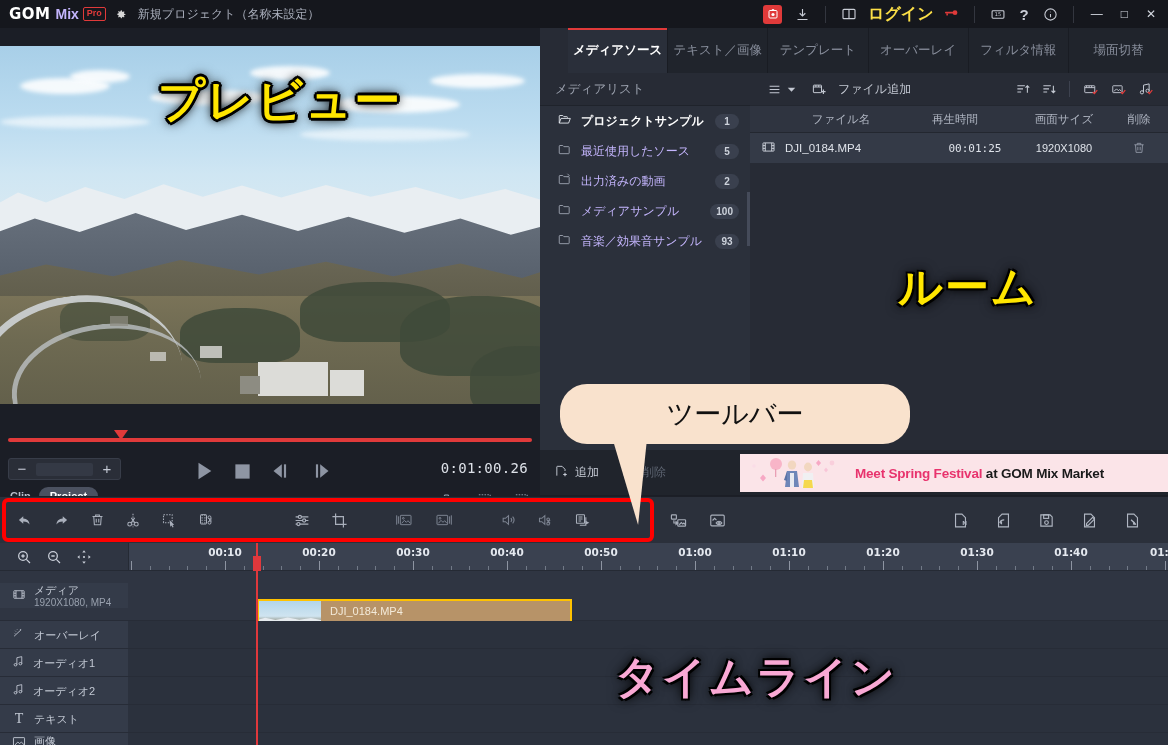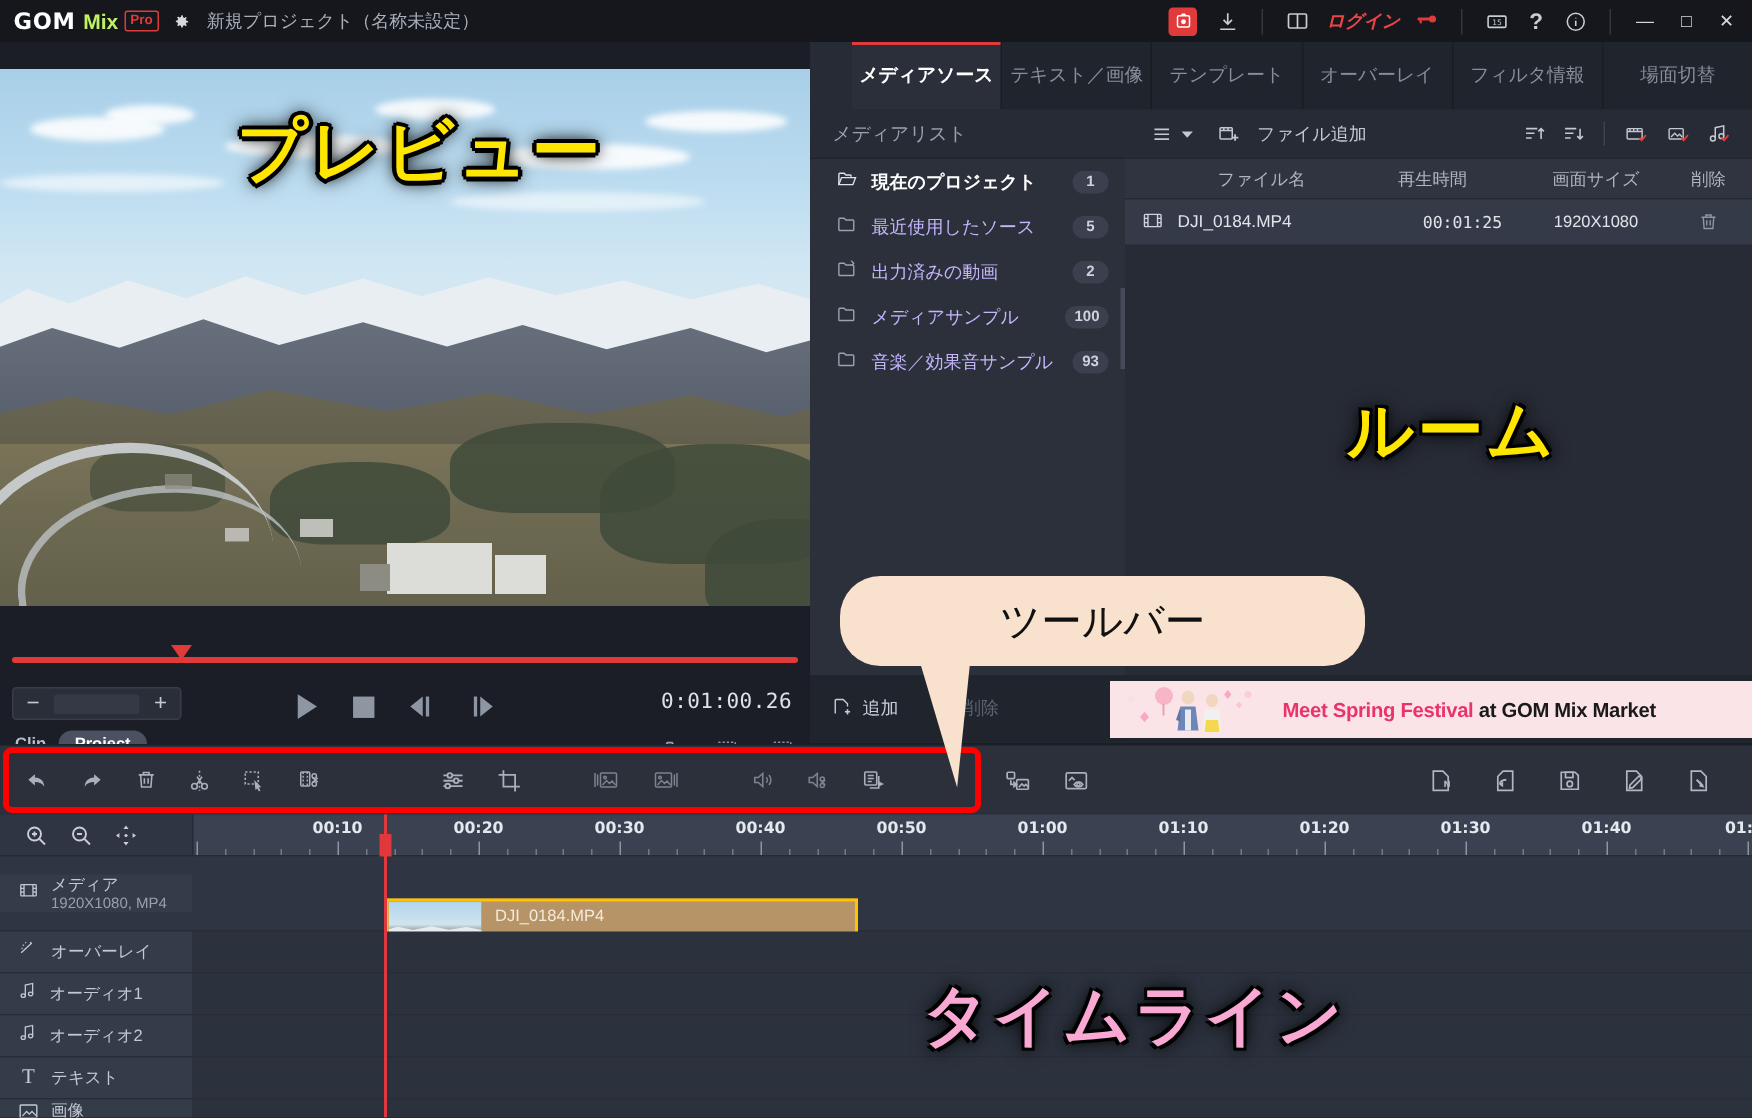--- a/index.html
+++ b/index.html
@@ -15,36 +15,36 @@
 
   
   .titlebar {
     position: absolute; left: 0; top: 0; width: 1168px; height: 28px;
     background: #15171d; display: flex; align-items: center;
   }
   .logo-gom {
     font-size: 15px; font-weight: bold; color: #ffffff;
     letter-spacing: .5px; margin-left: 9px; font-family: "DejaVu Sans", sans-serif;
   }
-  .logo-mix { font-size: 14px; font-weight: bold; color: #bef264; margin-left: 5px; }
+  .logo-mix { font-size: 14px; font-weight: bold; color: #c4b5fd; margin-left: 5px; }
   .logo-pro {
     font-size: 9px; font-weight: bold; color: #e03a3a; margin-left: 4px;
     border: 1px solid #e03a3a; border-radius: 2px; padding: 0px 3px 1px 3px;
     line-height: 11px;
   }
   .tb-gear { margin-left: 8px; color: #d8d8d8; display: flex; align-items: center; }
   .proj-title { font-size: 12px; color: #a9aebb; margin-left: 11px; }
   .tb-right { margin-left: auto; display: flex; align-items: center; height: 28px; }
   .tb-sep { width: 1px; height: 17px; background: #33363f; margin: 0 8px; }
   .tb-ico { color: #c9cdd6; padding: 0 7px; display: flex; align-items: center; }
   .tb-rec {
     background: #e03a3a; border-radius: 3px; width: 19px; height: 19px;
     display: flex; align-items: center; justify-content: center; margin: 0 6px;
   }
-  .login-txt { color: #ef4444; font-size: 12px; font-weight: bold; padding: 0 2px 0 4px; font-style: italic; }
+  .login-txt { color: #fde047; font-size: 16px; font-weight: bold; padding: 0 2px 0 4px; }
   .win-btn { color: #d4d8e0; padding: 0 9px; font-size: 12px; display: flex; align-items: center; }
 
   
   .preview-pane {
     position: absolute; left: 0; top: 28px; width: 540px; height: 467px;
     background: #1b1e26;
   }
   .preview-video {
     position: absolute; left: 0; top: 18px; width: 540px; height: 358px;
     overflow: hidden; background: #000;
@@ -473,21 +473,21 @@
     </div>
 
     <div class="ml-side">
       <div class="ml-item sel">
         <span>
           <svg width="15" height="14" viewBox="0 0 24 24" fill="none" stroke="#dfe3ea" stroke-width="1.6">
               <path d="M3 19V7a1 1 0 011-1h5l2 2h5a1 1 0 011 1v1"></path>
               <path d="M3 19l3-8h16l-3 8z"></path>
             </svg>
         </span>
-        <span class="lbl">現在のプロジェクト</span>
+        <span class="lbl">プロジェクトサンプル</span>
         <span class="cnt">1</span>
       </div>
       <div class="ml-item">
         <span>
           <svg width="15" height="14" viewBox="0 0 24 24" fill="none" stroke="#9ba1ae" stroke-width="1.6">
               <path d="M3 19V7a1 1 0 011-1h5l2 2h8a1 1 0 011 1v10a1 1 0 01-1 1H4a1 1 0 01-1-1z"></path>
             </svg>
         </span>
         <span class="lbl">最近使用したソース</span>
         <span class="cnt">5</span>

